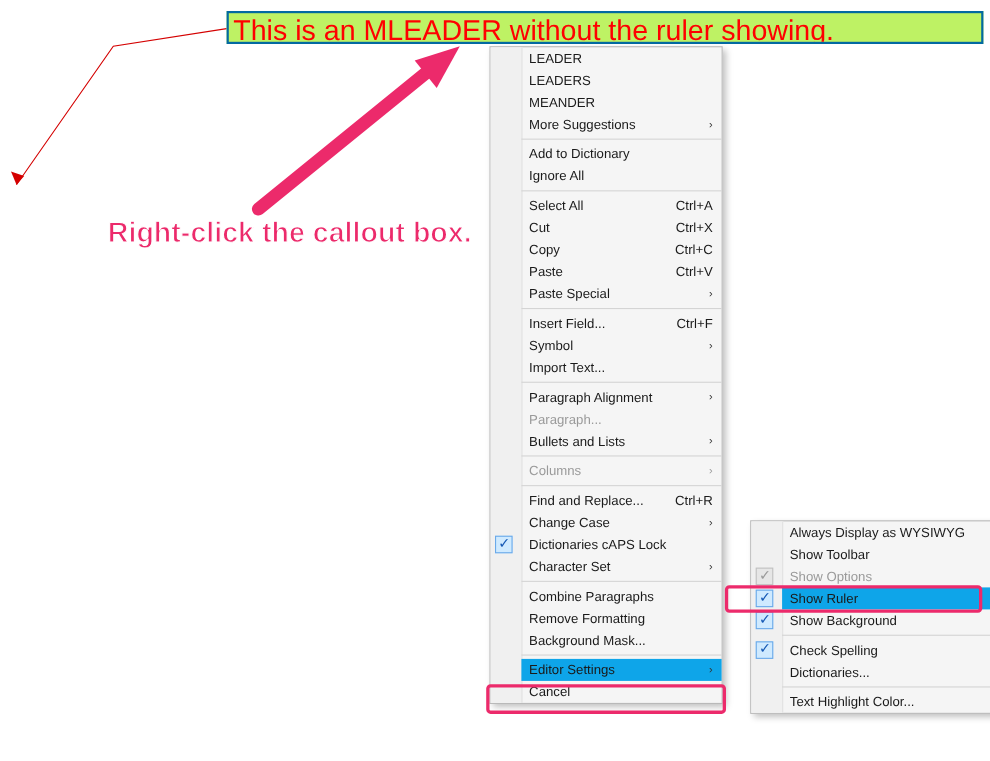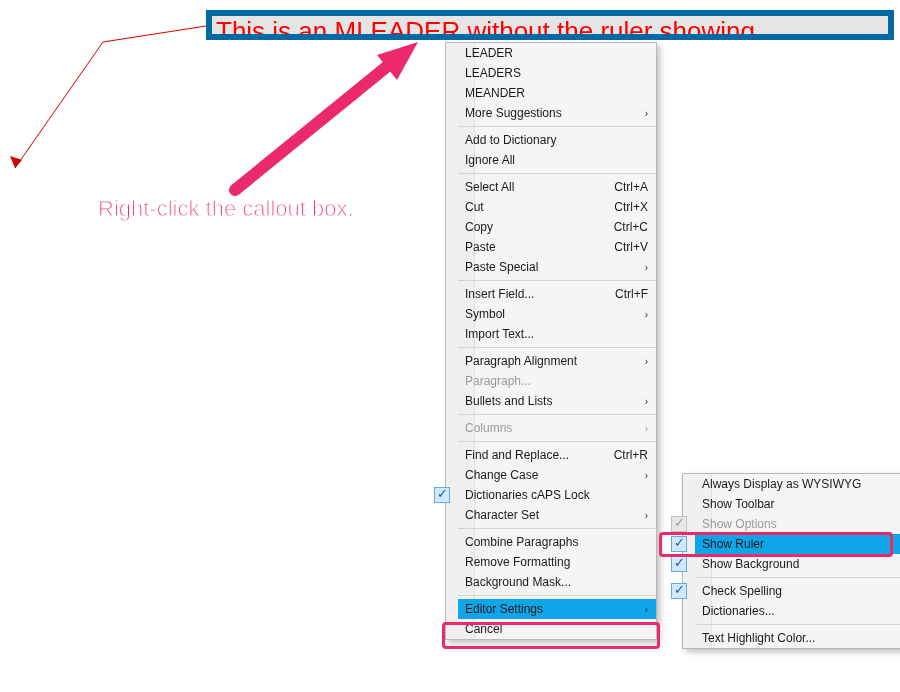--- a/index.html
+++ b/index.html
@@ -1,37 +1,37 @@
 <!DOCTYPE html>
 <html><head>
 <meta charset="utf-8">
 <style>
   html,body{margin:0;padding:0;width:900px;height:692px;font-family:"Segoe UI",Arial,sans-serif;background:#fff;overflow:hidden}
   .stage{position:relative;width:900px;height:692px}
   
   .callout{position:absolute;left:206px;top:10px;width:688px;height:30px;
-           border:6px solid #0369a1;background:#e5e5e5;
+           border:2px solid #0369a1;background:#bef264;
            font-size:26px;line-height:30px;color:#ff0000;padding:0 4px;
            box-sizing:border-box;white-space:nowrap;overflow:hidden}
   
-  .instr{position:absolute;left:98px;top:196px;font-size:22px;font-weight:400;
+  .instr{position:absolute;left:98px;top:196px;font-size:26px;font-weight:700;
          color:#ec2a6b;-webkit-text-stroke:1px #fff;text-shadow:
            -1px -1px 0 #fff,1px -1px 0 #fff,-1px 1px 0 #fff,1px 1px 0 #fff}
   
   .leader{position:absolute;left:0;top:0;overflow:visible}
   
   .big-arrow{position:absolute;left:0;top:0;overflow:visible}
   
   .menu{position:absolute;background:#f5f5f5;border:1px solid #b9b9b9;
         box-shadow:3px 3px 6px rgba(0,0,0,.25);font-size:12px;color:#1a1a1a}
   .menu.main{left:445px;top:42px;width:210px}
   .menu.sub{left:682px;top:473px;width:230px}
   .mgut{position:absolute;left:0;top:0;bottom:0;width:28px;background:#f0f0f0;
         border-right:1px solid #e2e2e2}
-  .mitems{position:relative;margin-left:12px}
+  .mitems{position:relative;margin-left:28px}
   .mi{position:relative;padding:3px 8px 3px 7px;display:flex;align-items:center;
       white-space:nowrap;cursor:default}
   .mi.dis{color:#9a9a9a}
   .mi.hl{background:#0ea5e9}
   .mi .sc{margin-left:auto;color:#1a1a1a}
   .mi .sub-caret{margin-left:auto;font-size:10px;color:#333}
   .mi.dis .sub-caret{color:#9a9a9a}
   .sep{height:1px;margin:3px 0 3px 0;background:#d4d4d4}
   .chk{position:absolute;left:-24px;top:2px;width:16px;height:16px;
        background:#cfeaff;border:1px solid #6aa9e9;box-sizing:border-box}

